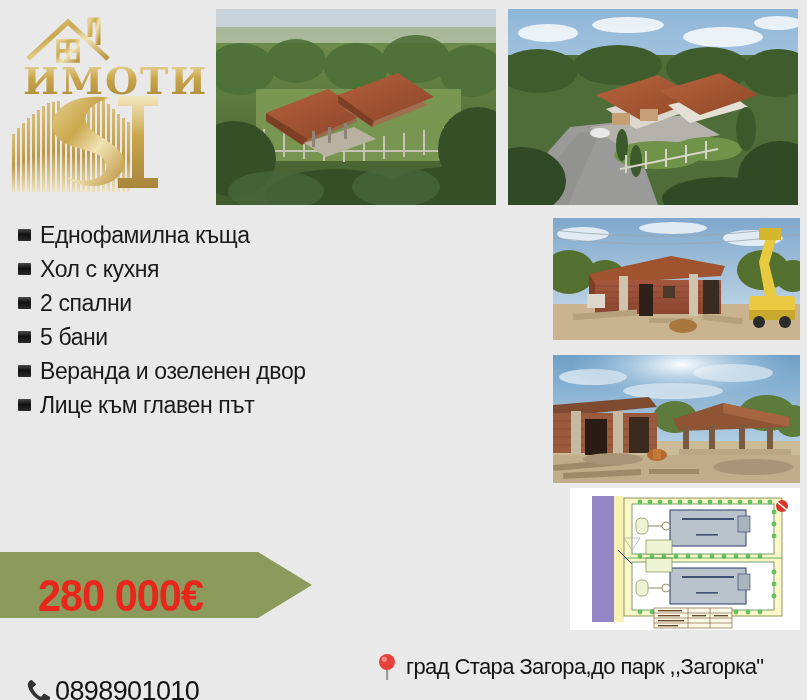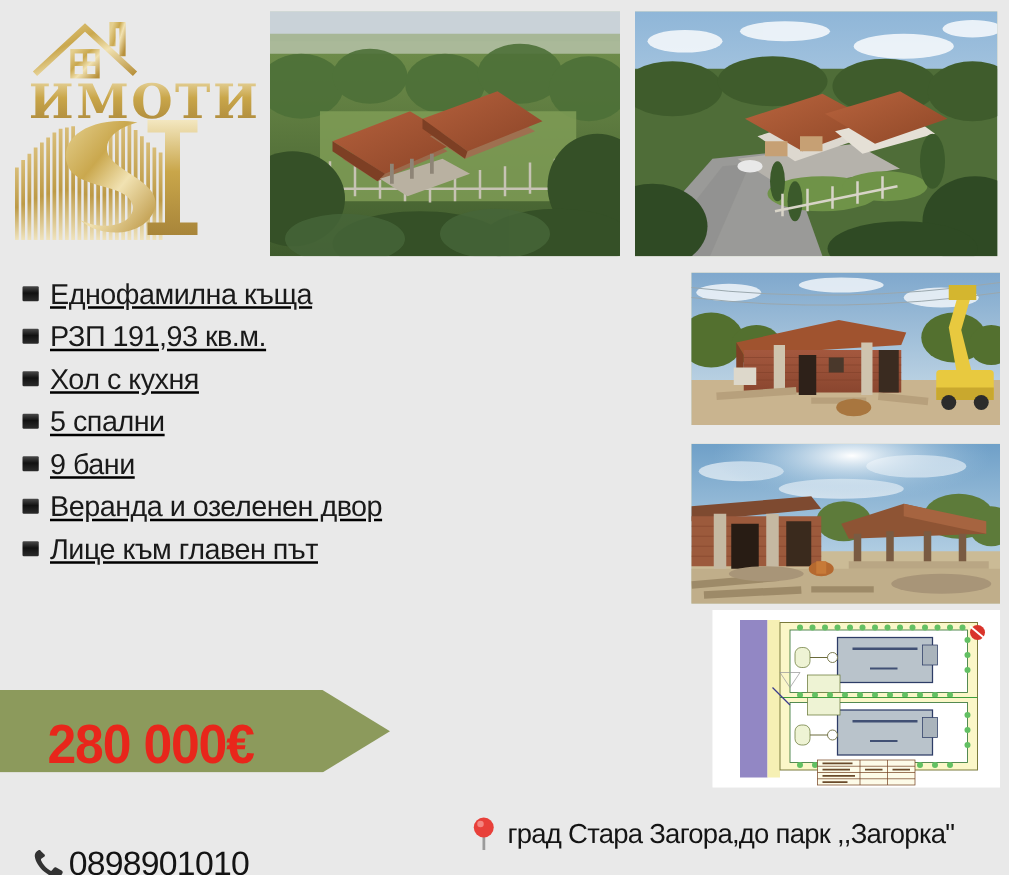--- a/index.html
+++ b/index.html
@@ -19,21 +19,21 @@
   .photo{position:absolute;overflow:hidden;background:#cfd6c4;}
   .photo svg{display:block;width:100%;height:100%;}
   #photo-aerial-1{left:216px;top:9px;width:280px;height:196px;}
   #photo-aerial-2{left:508px;top:9px;width:290px;height:196px;}
   #photo-construction-1{left:553px;top:218px;width:247px;height:122px;}
   #photo-construction-2{left:553px;top:355px;width:247px;height:128px;}
   #photo-siteplan{left:570px;top:488px;width:230px;height:142px;background:#fff;}
 
   
   .features{position:absolute;left:18px;top:222px;width:420px;}
-  .feature-row{display:flex;align-items:baseline;margin-bottom:6px;height:28px;text-decoration:underline;}
+  .feature-row{display:flex;align-items:baseline;margin-bottom:6px;height:28px;}
   .bullet{
     display:inline-block;width:13px;height:12px;margin-right:9px;
     background:linear-gradient(180deg,#4a4a4a 0%,#111 45%,#2b2b2b 100%);
     flex:0 0 auto;position:relative;top:-2px;border-radius:1px;
   }
   .feature-text{
     font-size:23px;color:#1a1a1a;font-weight:400;
     letter-spacing:-0.4px;white-space:nowrap;line-height:26px;
     font-family:"Liberation Sans","DejaVu Sans",sans-serif;
   }
@@ -511,33 +511,29 @@
     </svg>
   </div>
 
   <div class="features">
     <div class="feature-row">
       <span class="bullet"></span>
       <span class="feature-text">Еднофамилна къща</span>
     </div>
     <div class="feature-row">
       <span class="bullet"></span>
-      <span class="feature-text">РЗП 191,93 кв.м.</span>
-    </div>
-    <div class="feature-row">
-      <span class="bullet"></span>
       <span class="feature-text">Хол с кухня</span>
     </div>
     <div class="feature-row">
       <span class="bullet"></span>
-      <span class="feature-text">5 спални</span>
+      <span class="feature-text">2 спални</span>
     </div>
     <div class="feature-row">
       <span class="bullet"></span>
-      <span class="feature-text">9 бани</span>
+      <span class="feature-text">5 бани</span>
     </div>
     <div class="feature-row">
       <span class="bullet"></span>
       <span class="feature-text">Веранда и озеленен двор</span>
     </div>
     <div class="feature-row">
       <span class="bullet"></span>
       <span class="feature-text">Лице към главен път</span>
     </div>
   </div>

